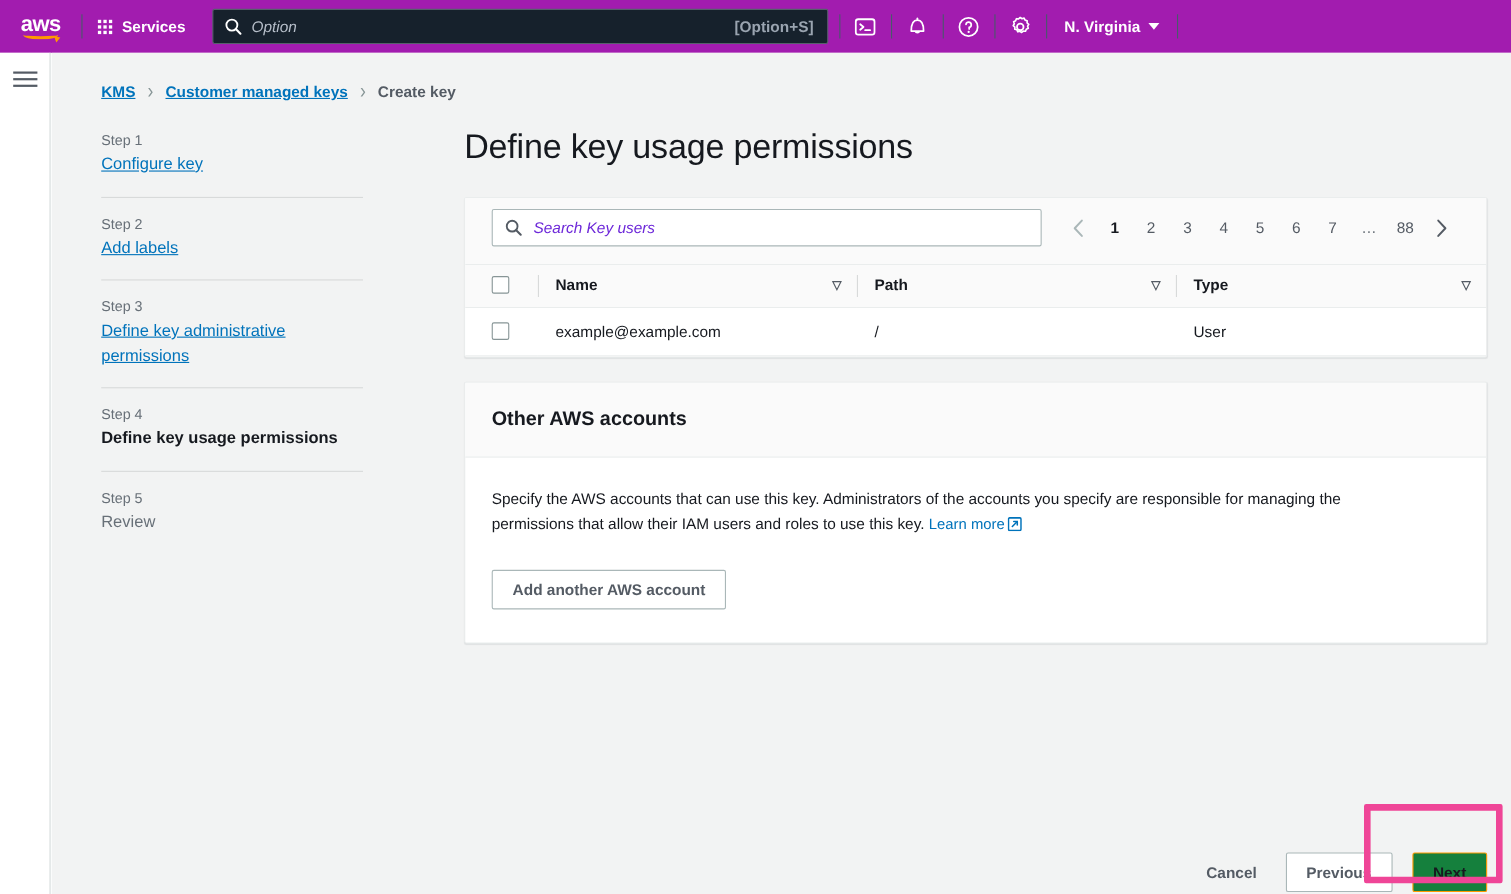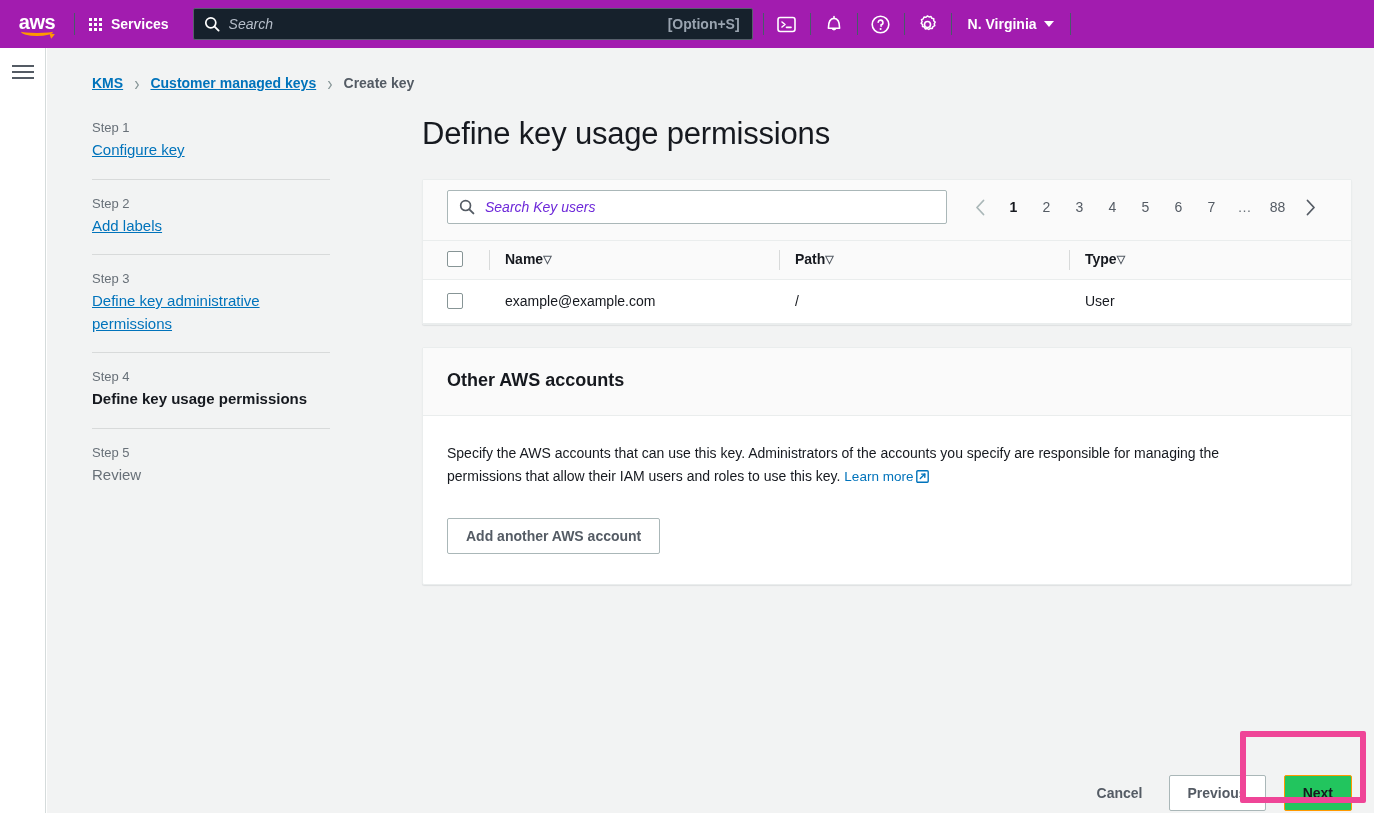--- a/index.html
+++ b/index.html
@@ -228,22 +228,23 @@
   table.data { width: 100%; border-collapse: collapse; }
   table.data thead th {
     background: #fafafa;
     text-align: left;
     font-size: 14px; font-weight: 700; color: #16191f;
     padding: 10px 0 12px 0;
     border-bottom: 1px solid #eaeded;
     position: relative;
   }
   table.data thead th .th-inner {
-    display: flex; align-items: center; justify-content: flex-start;
+    display: flex; align-items: center; justify-content: space-between;
     padding-right: 14px;
+    gap: 34px;
   }
   .sort-icon {
     color: #545b64; font-size: 11px;
   }
   .th-div::before {
     content: ""; position: absolute; left: 0; top: 9px;
     width: 1px; height: 20px; background: #d8dada;
   }
   th.col-check, td.col-check { width: 66px; padding-left: 24px !important; }
   th.col-name, td.col-name { width: 290px; padding-left: 16px !important; }
@@ -271,21 +272,21 @@
   .btn-wrap { padding: 18px 24px 30px 24px; }
   .btn {
     display: inline-flex; align-items: center; justify-content: center;
     height: 36px; padding: 0 18px;
     border: 1px solid #aab7b8; border-radius: 2px;
     background: #ffffff; color: #545b64;
     font-size: 14px; font-weight: 700; cursor: pointer;
     font-family: "Liberation Sans", sans-serif;
   }
   .btn.primary {
-    background: #22c55e; border-color: #ff9900; color: #16191f;
+    background: #15803d; border-color: #ff9900; color: #16191f;
   }
 
   .footer {
     position: absolute; top: 718px; left: 0; width: 1327px;
     display: flex; align-items: center; justify-content: flex-end;
     gap: 18px; padding-right: 22px; height: 54px;
   }
   .link-btn {
     color: #545b64; font-size: 14px; font-weight: 700;
     cursor: pointer; padding: 0 8px;
@@ -321,21 +322,21 @@
         <i></i>
         <i></i>
     </span>
     <span class="services-label">Services</span>
   </div>
   <div class="nav-search">
     <svg width="16" height="16" viewBox="0 0 16 16">
       <circle cx="6.8" cy="6.8" r="5" fill="none" stroke="#ffffff" stroke-width="1.7"></circle>
       <line x1="10.6" y1="10.6" x2="14.6" y2="14.6" stroke="#ffffff" stroke-width="1.9" stroke-linecap="round"></line>
     </svg>
-    <span class="nav-search-placeholder">Search</span>
+    <span class="nav-search-placeholder">Option</span>
     <span class="nav-search-hint">[Option+S]</span>
   </div>
   <div class="nav-icons">
     <div class="nav-sep"></div>
     <div class="nav-icon-btn">
       <svg width="21" height="21" viewBox="0 0 21 21">
         <rect x="2" y="3.5" width="17" height="14" rx="2.2" fill="none" stroke="#ffffff" stroke-width="1.6"></rect>
         <polyline points="6,8 9,10.5 6,13" fill="none" stroke="#ffffff" stroke-width="1.6" stroke-linecap="round" stroke-linejoin="round"></polyline>
         <line x1="10.5" y1="13.4" x2="15" y2="13.4" stroke="#ffffff" stroke-width="1.6" stroke-linecap="round"></line>
       </svg>

